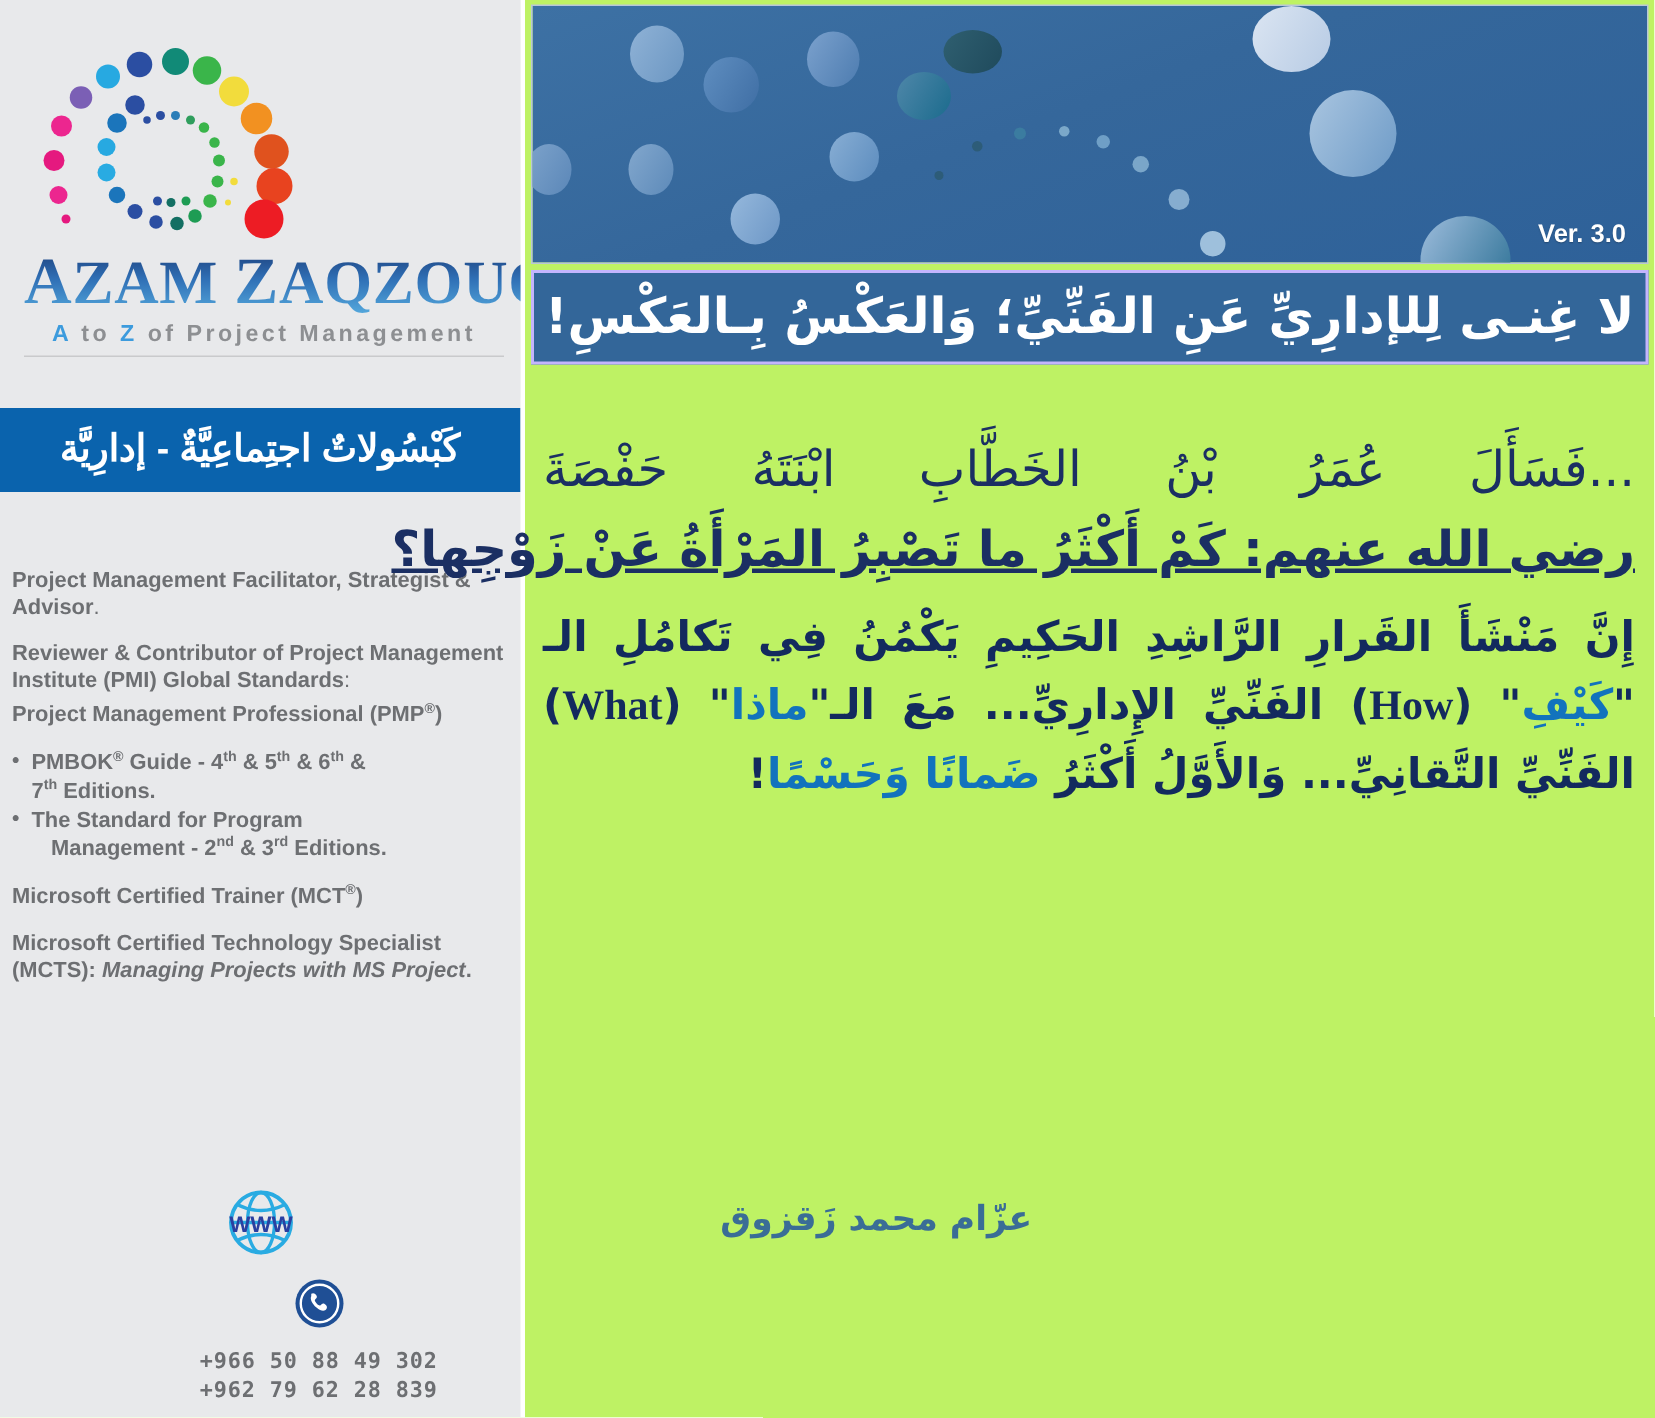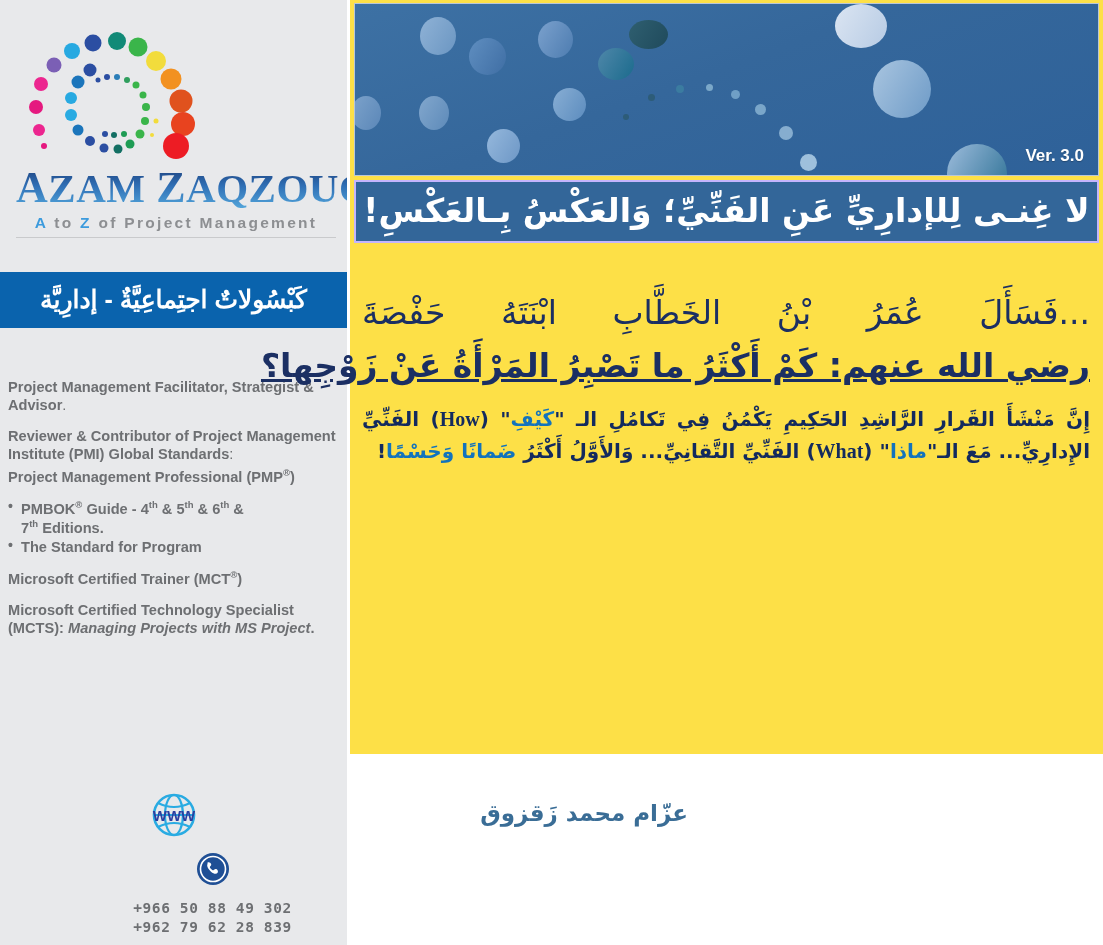--- a/index.html
+++ b/index.html
@@ -174,22 +174,22 @@
     font-family: "DejaVu Sans Mono", monospace;
     line-height: 1.32;
     letter-spacing: 0.6px;
   }
   .ct-text.mail { font-size: 13.5px; letter-spacing: 0.2px; }
 
   
   #right {
     position: absolute;
     left: 350px; top: 0;
-    width: 753px; height: 754px;
-    background: #fde047;
+    width: 753px; height: 945px;
+    background: #bef264;
   }
   #header-banner {
     position: relative;
     left: 4px;
     top: 3px;
     width: 745px;
     height: 173px;
     background: linear-gradient(160deg, #3d71a4 0%, #35679b 45%, #2e6199 100%);
     overflow: hidden;
     border: 1px solid #b9c6d8;
@@ -247,21 +247,21 @@
     font-size: 33px;
     line-height: 1.62;
     text-align: justify;
     text-align-last: justify;
     font-weight: 400;
     white-space: nowrap;
   }
   .q-line.bold { font-weight: 700; text-decoration: underline; }
   #para {
     margin-top: 10px;
-    font-size: 20px;
+    font-size: 28px;
     font-weight: 700;
     line-height: 1.6;
     text-align: justify;
     color: #132a5e;
   }
   #para .hl { color: #1273bd; }
   #para .lat {
     font-family: "Liberation Serif", serif;
     font-weight: 700;
   }
@@ -346,21 +346,21 @@
     <div id="credentials">
 
       <div class="cred"><span>Project Management Facilitator, Strategist &amp; Advisor</span><span class="light">.</span></div>
 
       <div class="cred tight"><span>Reviewer &amp; Contributor of Project Management Institute (PMI) Global Standards</span><span class="light">:</span></div>
 
       <div class="cred"><span>Project Management Professional (PMP</span><sup>®</sup><span>)</span></div>
 
       <ul class="sub">
         <li><span>PMBOK</span><sup>®</sup><span> Guide - 4</span><sup>th</sup><span> &amp; 5</span><sup>th</sup><span> &amp; 6</span><sup>th</sup><span> &amp;</span><br><span>7</span><sup>th</sup><span> Editions.</span></li>
-        <li><span>The Standard for Program</span><br></li>
+        <li><span>The Standard for Program</span><br><span class="indent2"><span>Management - 2</span><sup>nd</sup><span> &amp; 3</span><sup>rd</sup><span> Editions.</span></span></li>
       </ul>
 
       <div class="cred" style="margin-top:13px"><span>Microsoft Certified Trainer (MCT</span><sup>®</sup><span>)</span></div>
 
       <div class="cred"><span>Microsoft Certified Technology Specialist (MCTS): </span><span class="ital">Managing Projects with MS Project</span><span>.</span></div>
     </div>
 
     <div id="contact">
       <div id="web-row">
         <svg width="46" height="46" viewBox="0 0 46 46">

